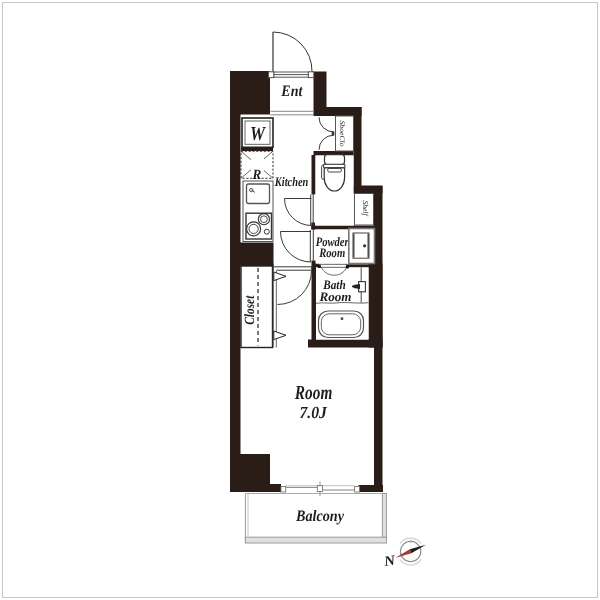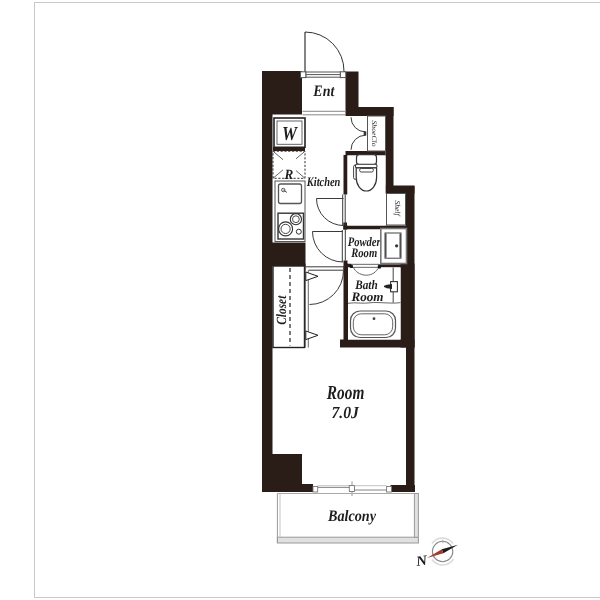--- a/index.html
+++ b/index.html
@@ -1,16 +1,16 @@
 <!DOCTYPE html>
 <html><head>
 <meta charset="utf-8">
 <style>
   html,body{margin:0;padding:0;background:#ffffff;}
-  .page{width:564px;height:600px;position:relative;background:#22c55e;margin-left:32px;}
+  .page{width:564px;height:600px;position:relative;background:#22c55e;}
   svg{display:block;}
   text{font-family:"Liberation Serif", serif;font-style:italic;fill:#1d1d1d;text-rendering:geometricPrecision;}
 </style>
 </head>
 <body>
 <div class="page">
 <svg width="600" height="600" viewBox="0 0 600 600">
 
 <rect x="0" y="0" width="600" height="600" fill="#ffffff"></rect>
 

